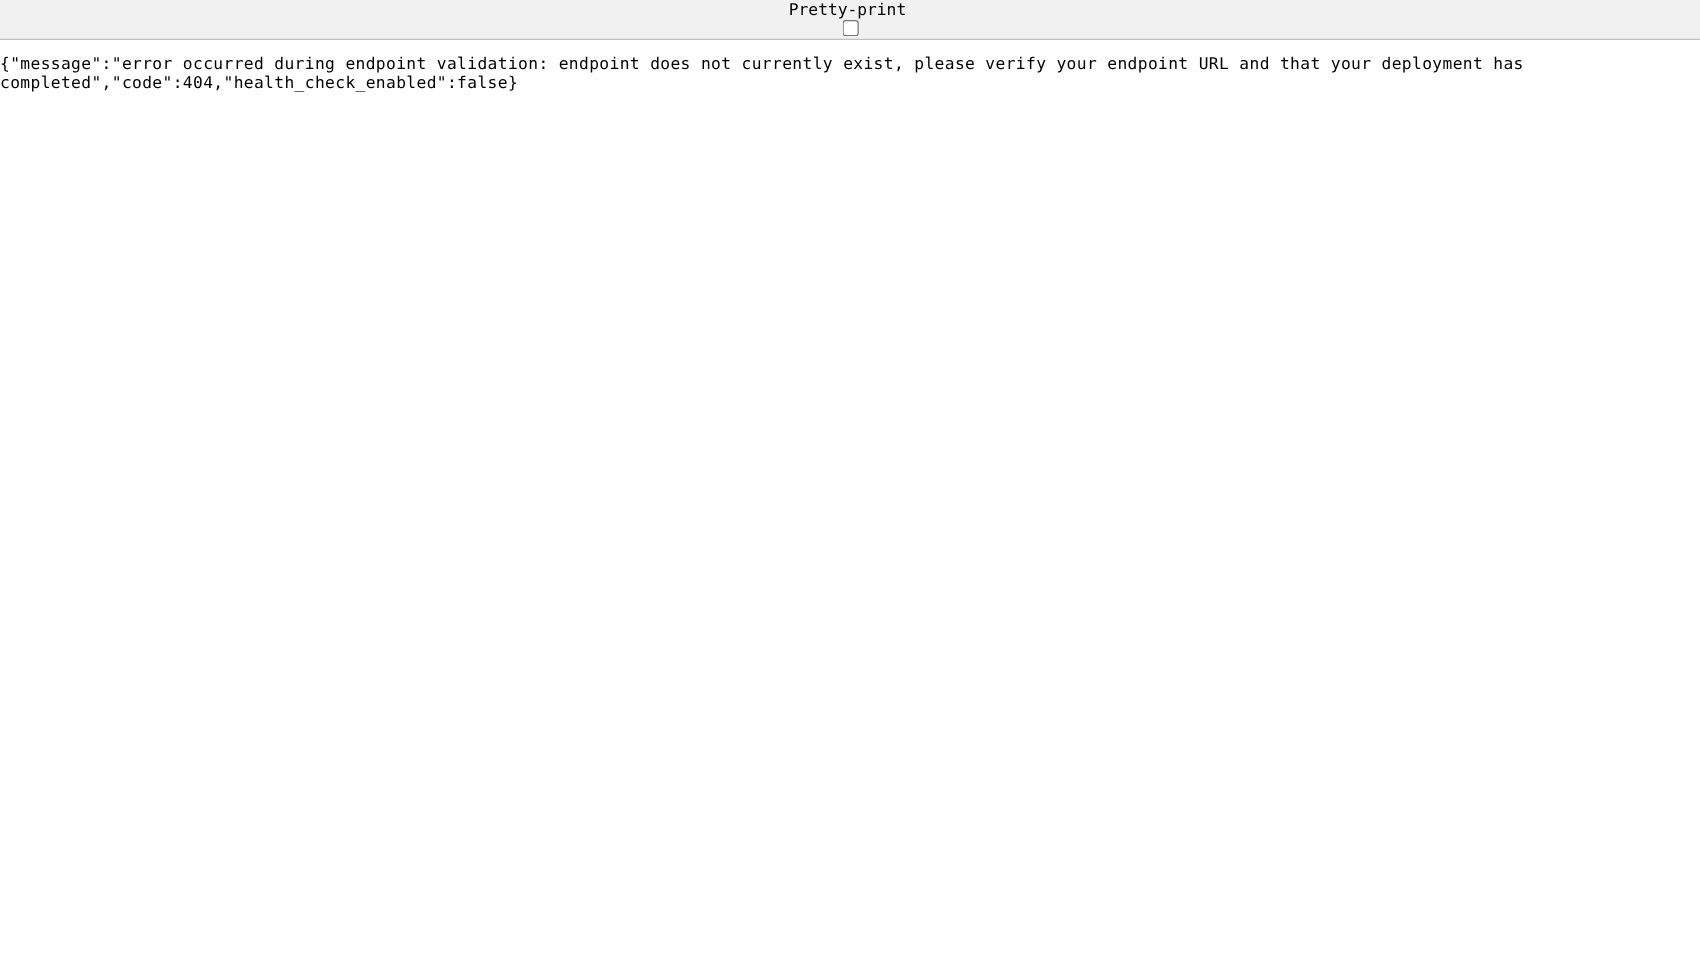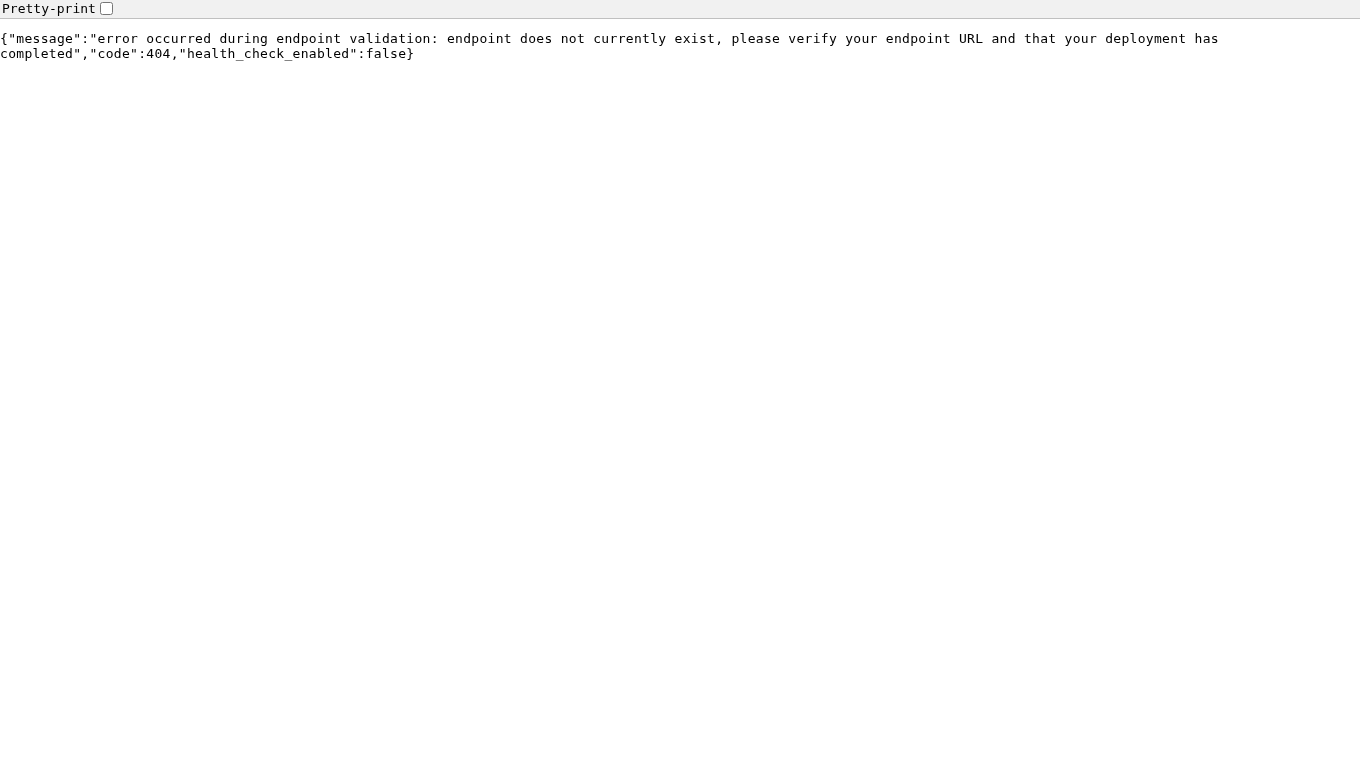--- a/index.html
+++ b/index.html
@@ -15,20 +15,21 @@
       font-size: 13px;
       overflow: hidden;
     }
     .header-bar {
       width: 100%;
       background: #f1f1f1;
       border-bottom: 1px solid #c0c0c0;
       padding: 1px 2px 2px 2px;
       display: flex;
       align-items: center;
+      flex-direction: column;
     }
     .pretty-print-label {
       font-family: monospace;
       font-size: 13px;
       color: #000000;
       margin-right: 4px;
     }
     .pretty-print-checkbox {
       width: 13px;
       height: 13px;

